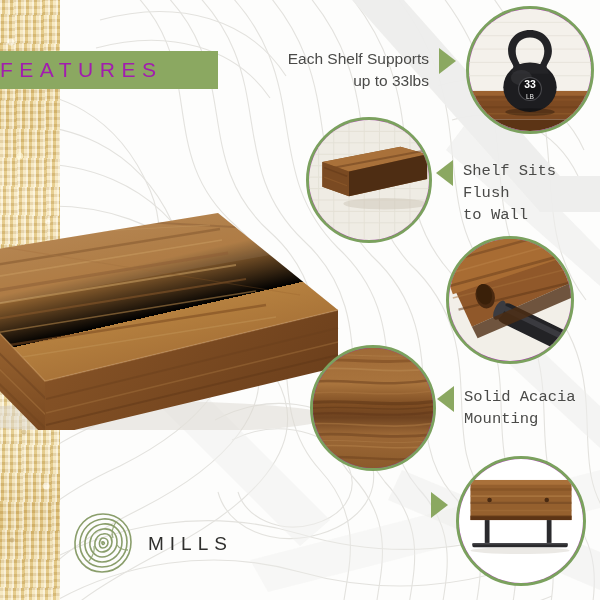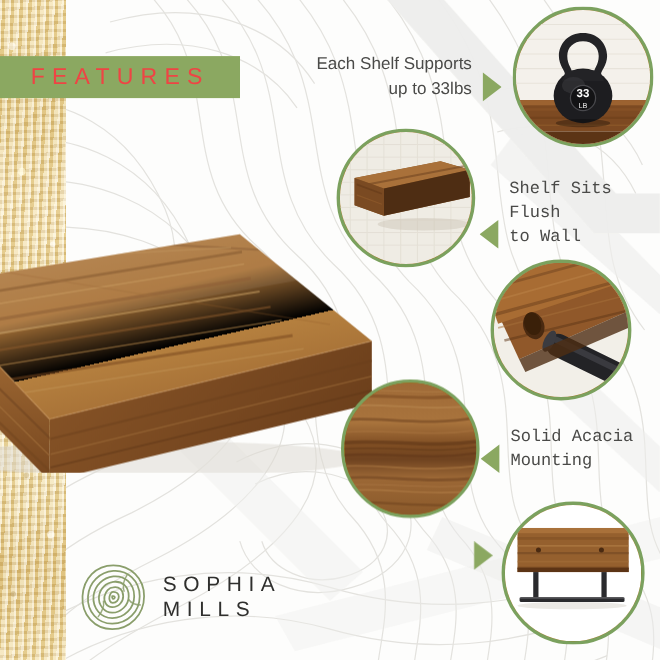--- a/index.html
+++ b/index.html
@@ -34,37 +34,37 @@
       radial-gradient(circle at 20% 90%, rgba(150,118,50,.3) 0 2px, transparent 3px);
   }
 
   
   .features-banner{
     position:absolute;left:0;top:51px;width:218px;height:38px;
     display:flex;align-items:center;
   }
   .features-banner .bar{position:absolute;inset:0;background:#8ba861;}
   .features-banner .label{
-    position:relative;color:#ef4444;font-size:21px;font-weight:400;
-    letter-spacing:6.5px;padding-left:28px;white-space:nowrap;
+    position:relative;color:#a21caf;font-size:21px;font-weight:400;
+    letter-spacing:6.5px;white-space:nowrap;
   }
 
   
   .hero-shelf{position:absolute;left:-30px;top:185px;width:370px;height:245px;}
 
   
   .circle{
     position:absolute;border-radius:50%;overflow:hidden;
-    border:3px solid #7ba15e;background:#a16207;
+    border:3px solid #7ba15e;background:#a21caf;
     box-sizing:border-box;
   }
   .circle > svg{display:block;width:100%;height:100%;}
 
   
-  .callout{position:absolute;display:flex;align-items:flex-end;gap:10px;}
+  .callout{position:absolute;display:flex;align-items:flex-start;gap:10px;}
   .callout .txt{
     color:#4a4a48;font-size:15.5px;line-height:1.42;white-space:pre-line;
   }
   .callout.right .txt{text-align:right;}
   .callout.left .txt{text-align:left;font-family:Liberation Mono, monospace;}
   .tri{width:0;height:0;flex:none;}
   .tri.r{border-top:13px solid transparent;border-bottom:13px solid transparent;border-left:17px solid #8ba861;}
   .tri.l{border-top:13px solid transparent;border-bottom:13px solid transparent;border-right:17px solid #8ba861;}
 
   
@@ -366,18 +366,17 @@
         <path d="M31,26 C34,26 36,28 36,30.5 C36,33 34,36 30.5,36 C28,36 27,33 27.5,30.5 C28,28 29,26 31,26 Z"></path>
         <path d="M30,30 C32,29.5 33,31 32,32 C31,33 29.5,32 30,30 Z"></path>
       </g>
       <g stroke="#8a9e6b" stroke-width="1.3" fill="none" opacity="0.85">
         <path d="M44,10 C40,16 39,21 41,26"></path>
         <path d="M17,49 C21,44 23,39 22,34"></path>
         <path d="M56,38 C51,38 47,36 45,33"></path>
       </g>
     </svg>
     <div class="wordmark">
-      <div class="w1">SOPHIA</div>
       <div class="w2">MILLS</div>
     </div>
   </div>
 
 </div>
 
 </body></html>

